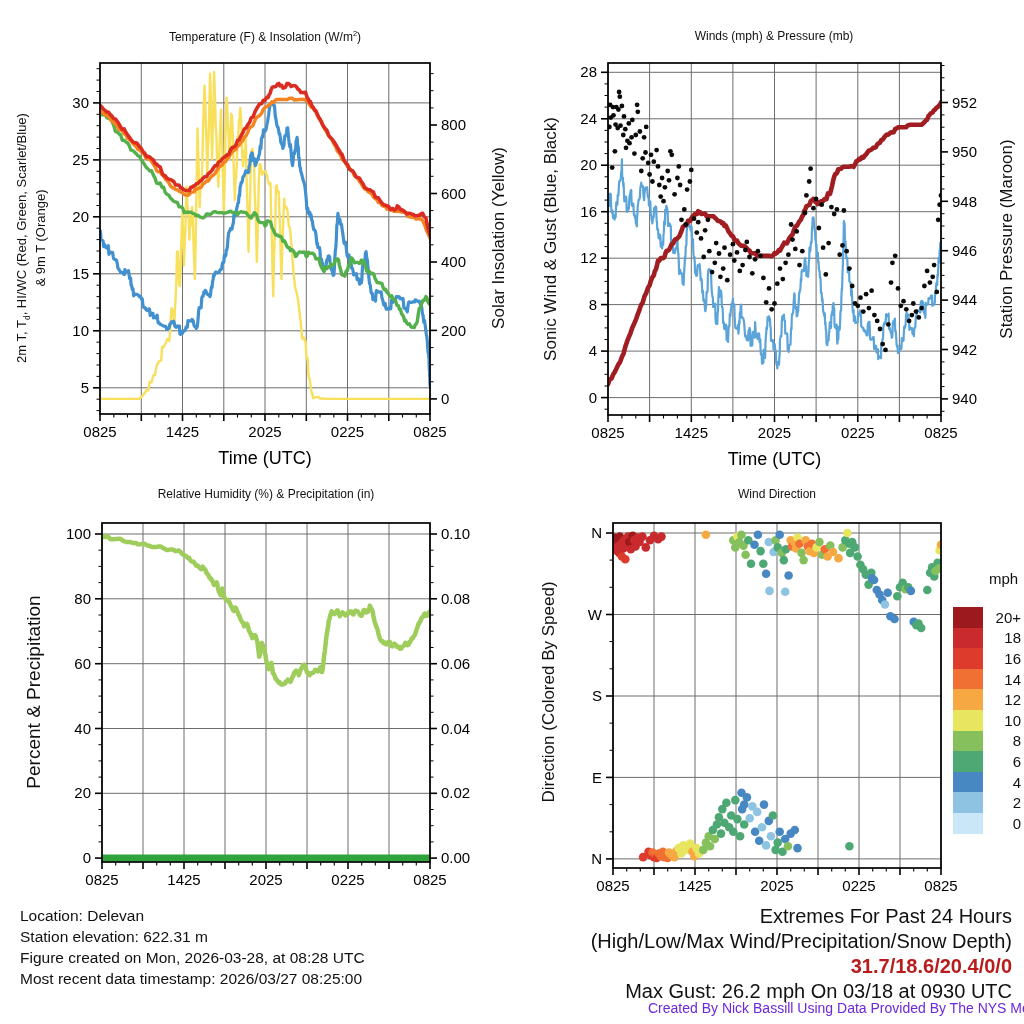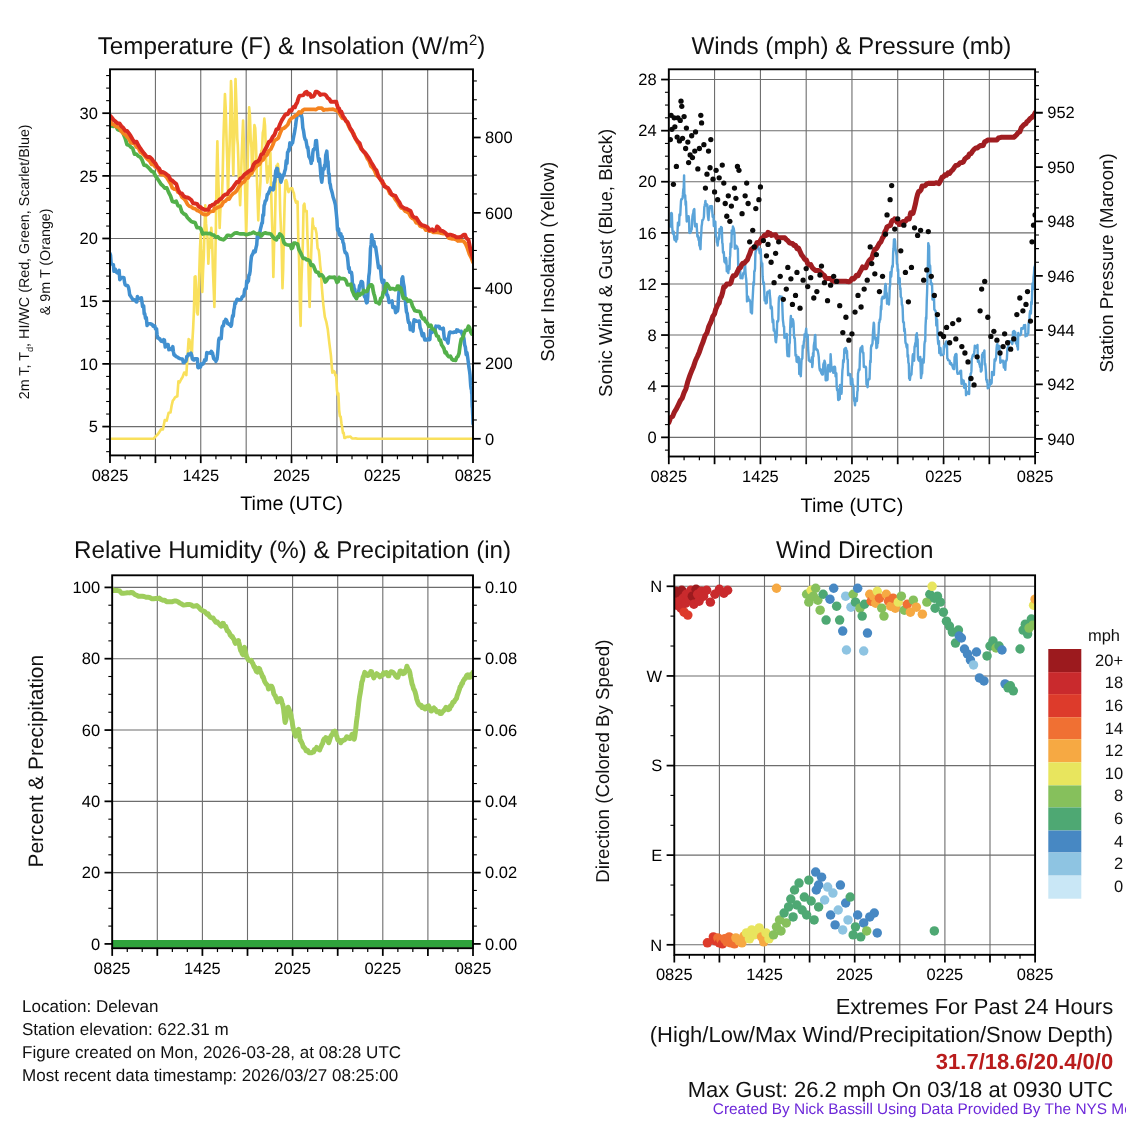--- a/index.html
+++ b/index.html
@@ -1,35 +1,35 @@
 <!DOCTYPE html>
 <html><head>
 <meta charset="utf-8">
 <style>
   html,body{margin:0;padding:0;background:#fff;}
   body{width:1024px;height:1024px;position:relative;overflow:hidden;
        font-family:"Liberation Sans","DejaVu Sans",sans-serif;color:#111;}
   #charts{position:absolute;left:0;top:0;width:1024px;height:1024px;}
-  .title{position:absolute;font-size:22px;text-align:right;white-space:nowrap;transform:translateX(-50%);}
+  .title{position:absolute;font-size:12px;text-align:right;white-space:nowrap;transform:translateX(-50%);}
   .title sup{font-size:0.62em;}
   .rot{position:absolute;width:0;height:0;}
   .rot>div{position:absolute;transform:translate(-50%,-50%) rotate(-90deg);
            white-space:nowrap;text-align:center;}
   .rot .l1,.rot .l2{display:block;line-height:1.18;}
   .ylab13>div{font-size:13px;}
   .ylab17>div{font-size:17px;}
   .ylab19>div{font-size:19px;}
   sub{font-size:0.65em;}
   .footL{position:absolute;left:20px;top:905px;font-size:15.5px;line-height:21px;}
   .footR{position:absolute;right:12px;top:904px;font-size:20px;line-height:25px;text-align:right;}
   .footR .vals{font-weight:bold;}
   .credit{position:absolute;left:0;top:1000px;width:1024px;text-align:right;
           font-size:14px;color:#6d28d9;margin-left:40px;}
   #legend{position:absolute;left:953px;top:570px;font-size:15px;}
-  #legend .lt{margin-left:36px;margin-bottom:3px;}
+  #legend .lt{margin-left:36px;margin-bottom:20px;}
   #legend .row{display:flex;align-items:center;height:20.6px;}
   #legend .sw{width:30px;height:20.6px;display:inline-block;}
   #legend .lb{display:inline-block;width:34px;text-align:right;margin-left:4px;}
 </style>
 </head>
 <body>
 
 <svg id="charts">
     <g>
       <line x1="100.0" y1="63" x2="100.0" y2="414" stroke="#6d6d6d" stroke-width="1"></line>

